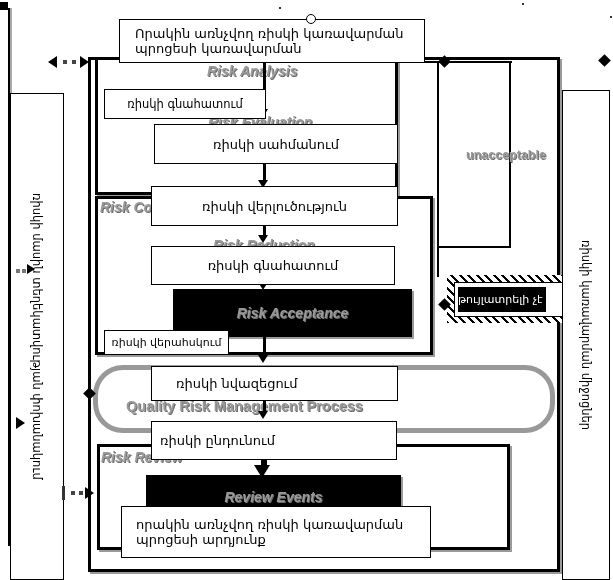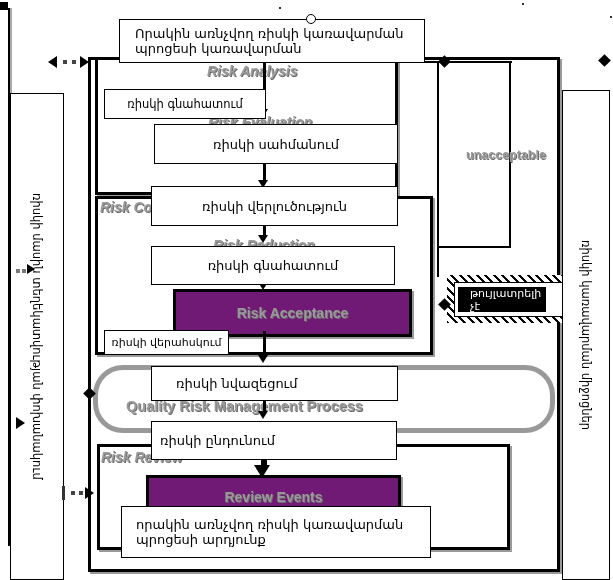--- a/index.html
+++ b/index.html
@@ -1,22 +1,22 @@
 <!DOCTYPE html>
 <html><head>
 <meta charset="utf-8">
 <style>
   html,body{margin:0;padding:0;background:#fff;}
   #canvas{position:relative;width:613px;height:580px;background:#fff;overflow:hidden;
           font-family:"DejaVu Sans",sans-serif;}
   .abs{position:absolute;}
   
   .sect{position:absolute;border:3px solid #000;box-shadow:2px 2px 0 #9a9a9a;background:transparent;z-index:0;}
-  .ghostbox{position:absolute;border:3px solid #000;box-shadow:2px 2px 0 #9a9a9a;background:#701a75;z-index:1;
-            display:flex;align-items:center;justify-content:center;}
+  .ghostbox{position:absolute;border:3px solid #000;box-shadow:2px 2px 0 #9a9a9a;background:#000000;z-index:1;
+            display:flex;align-items:center;justify-content:center;font-style:italic;}
   
   .wbox{position:absolute;border:1px solid #000;background:#fff;z-index:2;
         display:flex;align-items:center;font-size:13px;color:#000;}
   .wbox.center{justify-content:center;}
   .ghosttext{position:absolute;color:#9a9a9a;font-weight:bold;font-size:14px;z-index:1;
              font-family:"Liberation Sans",sans-serif;text-shadow:1px 1px 0 #6e6e6e;white-space:nowrap;}
   .vline{position:absolute;width:3px;background:#000;z-index:1;}
   .hline{position:absolute;height:2px;background:#000;z-index:1;}
   .tri-d{position:absolute;width:0;height:0;border-left:5px solid transparent;
          border-right:5px solid transparent;border-top:8px solid #000;z-index:1;}
@@ -91,21 +91,21 @@
   <div class="hline" style="left:392px;top:61px;width:120px;"></div>
   <div class="vline" style="left:509px;top:61px;height:187px;width:2px;"></div>
   <div class="hline" style="left:438px;top:246px;width:73px;"></div>
   <div class="vline" style="left:437px;top:61px;height:216px;width:2px;"></div>
   <div class="diam" style="left:440px;top:57px;"></div>
   <div class="ghosttext" style="left:466px;top:148px;font-size:12.5px;">unacceptable</div>
 
   <div class="hatch" style="left:447px;top:275px;width:120px;height:48px;"></div>
   <div class="abs" style="left:454px;top:282px;width:108px;height:33px;background:#fff;border:1px solid #000;z-index:1;"></div>
   <div class="abs" style="left:458px;top:287px;width:88px;height:25px;background:#000;color:#fff;z-index:2;
-              font-size:11px;display:flex;align-items:center;padding-left:12px;box-sizing:border-box;">թույլատրելի չէ</div>
+              font-size:11px;display:flex;align-items:center;padding-left:0;box-sizing:border-box;">թույլատրելի չէ</div>
   <div class="diam" style="left:440px;top:300px;"></div>
   <div class="diam" style="left:600px;top:56px;"></div>
 
   <div class="wbox" style="left:119px;top:19px;width:306px;height:44px;z-index:3;padding-left:15px;font-size:13px;box-sizing:border-box;">
     <div>
       <div>Որակին առնչվող ռիսկի կառավարման</div>
       <div>պրոցեսի կառավարման</div>
     </div>
   </div>
   <div class="abs" style="left:306px;top:14px;width:8px;height:8px;border:1px solid #000;border-radius:50%;background:#fff;z-index:4;"></div>

